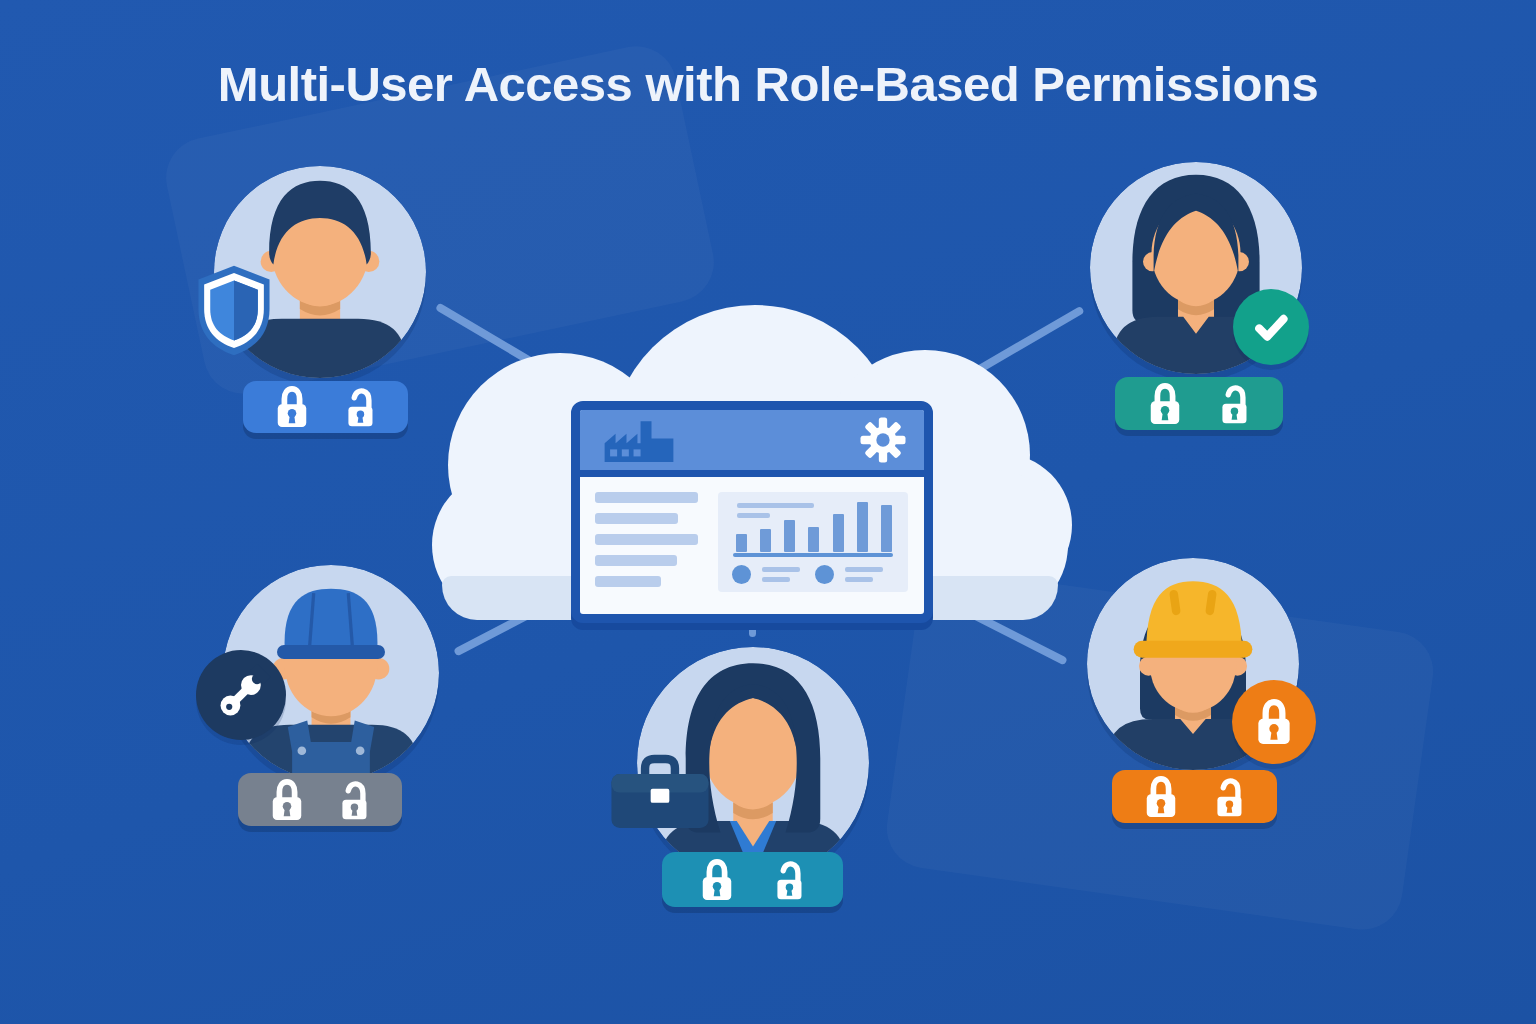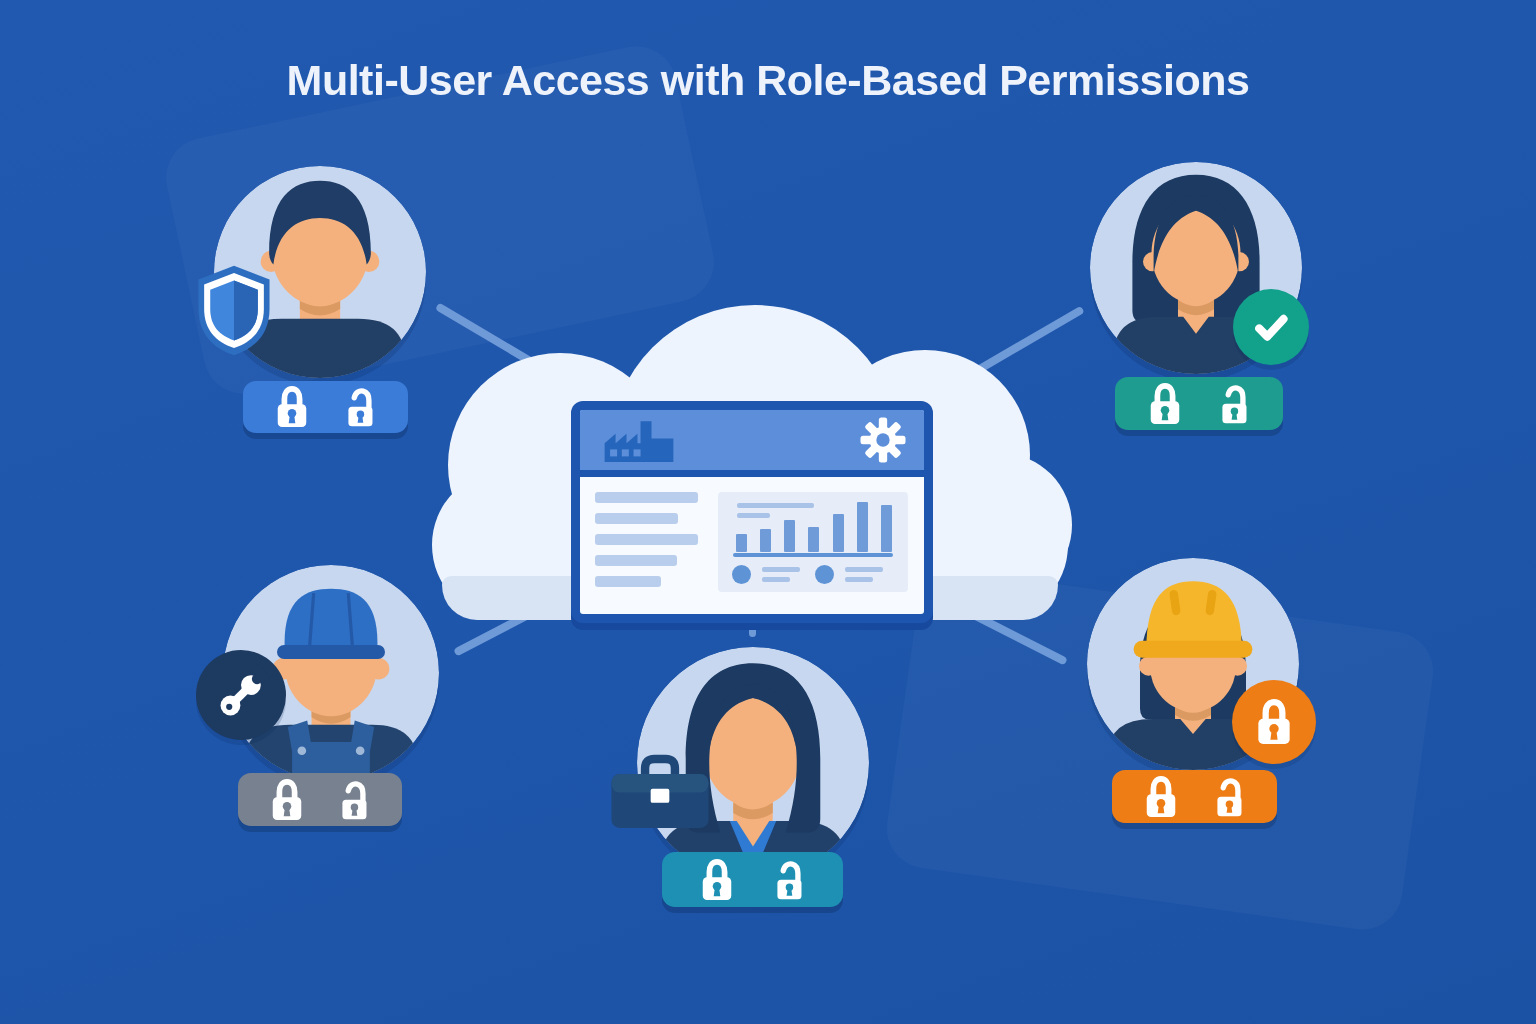--- a/index.html
+++ b/index.html
@@ -4,21 +4,21 @@
 <style>
   html,body{margin:0;padding:0;background:#13407f;}
   #stage{position:relative;width:1536px;height:1024px;overflow:hidden;
          background:linear-gradient(160deg,#2159b0 0%,#1e56ab 55%,#1c52a4 100%);
          font-family:"Liberation Sans",sans-serif;}
   .soft-patch{position:absolute;background:rgba(255,255,255,0.03);border-radius:40px;}
   #patch1{left:180px;top:90px;width:520px;height:260px;transform:rotate(-12deg);}
   #patch2{left:900px;top:600px;width:520px;height:300px;transform:rotate(8deg);}
 
   #page-title{position:absolute;left:0;top:56px;width:100%;text-align:center;
-              font-size:43px;font-weight:800;letter-spacing:-0.5px;color:#eef3fb;}
+              font-size:49px;font-weight:800;letter-spacing:-0.5px;color:#eef3fb;}
 
   
   .connector{position:absolute;height:8px;border-radius:4px;background:#6f9ad8;
              transform-origin:0 50%;z-index:1;}
   #conn-tl{left:437px;top:302px;width:139px;transform:rotate(30.6deg);}
   #conn-tr{left:966px;top:373px;width:135px;transform:rotate(-30.2deg);}
   #conn-bl{left:455px;top:649px;width:87px;transform:rotate(-27.5deg);}
   #conn-br{left:968px;top:608px;width:110px;transform:rotate(27deg);}
   #conn-bc{left:749px;top:620px;width:7px;height:17px;border-radius:3.5px;}
 

